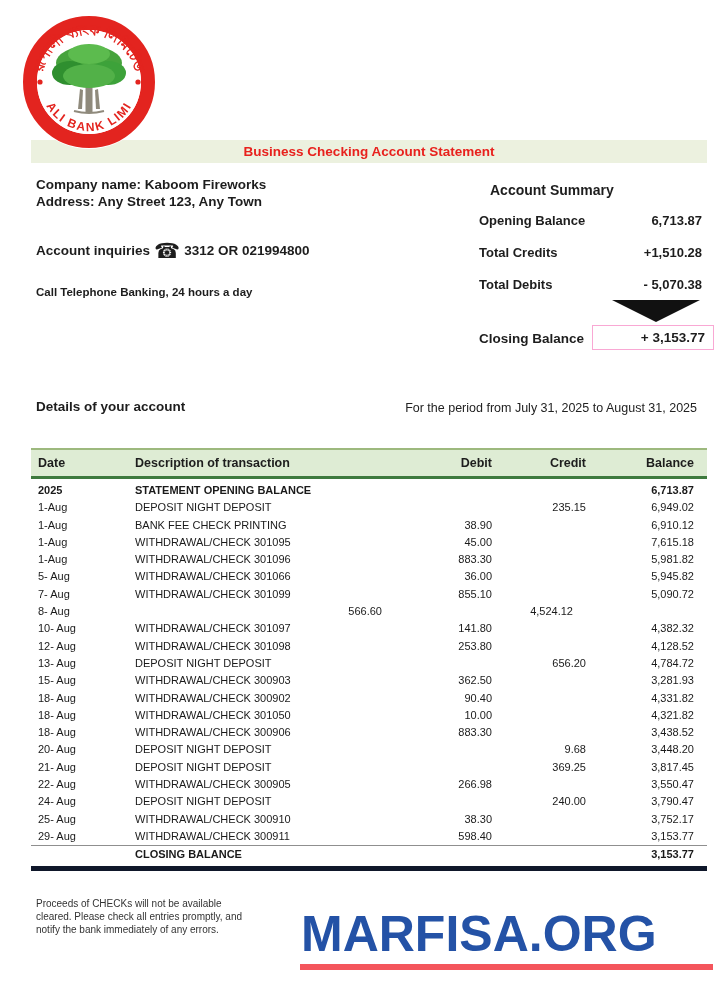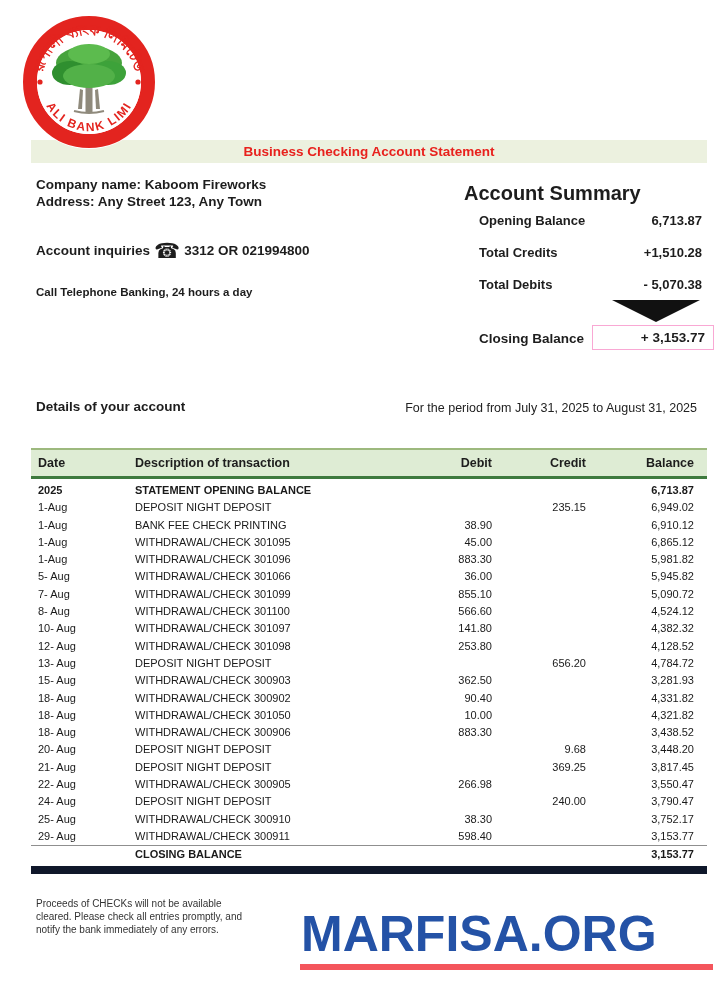--- a/index.html
+++ b/index.html
@@ -18,21 +18,21 @@
   }
   .title-bar span { font-weight:bold; color:#e8211d; font-size:13.5px; line-height:23px; }
 
   
   .company-block { position:absolute; left:36px; top:177px; font-size:13.5px; font-weight:bold; line-height:16.5px; }
   .inquiries { position:absolute; left:36px; top:239px; font-size:13.5px; font-weight:bold; }
   .phone-glyph { font-size:21px; vertical-align:-3px; padding:0 4px; font-weight:normal; }
   .banking-note { position:absolute; left:36px; top:286px; font-size:11.5px; font-weight:bold; }
 
   
-  .summary-heading { position:absolute; left:464px; top:182px; font-size:20px; font-weight:bold; }
+  .summary-heading { position:absolute; left:490px; top:182px; font-size:14px; font-weight:bold; }
   .summary-rows { position:absolute; left:479px; top:213px; width:223px; }
   .srow { display:flex; justify-content:space-between; font-size:13px; font-weight:bold; height:19px; margin-bottom:13px; }
   .arrow-down {
     position:absolute; left:612px; top:300px; width:0; height:0;
     border-left:44px solid transparent; border-right:44px solid transparent;
     border-top:22px solid #111111;
   }
   .closing-label { position:absolute; left:479px; top:331px; font-size:13.5px; font-weight:bold; }
   .closing-box {
     position:absolute; left:592px; top:325px; width:120px; height:23px;
@@ -48,21 +48,21 @@
   .txn-table { position:absolute; left:31px; top:448px; width:676px; }
   .thead {
     display:grid; grid-template-columns:104px 1fr 110px 94px 121px;
     background:#deecd4; height:26px; align-items:center;
     border-top:2px solid #9db97e; border-bottom:3px solid #3e7a3e;
     font-size:12.5px; font-weight:bold;
   }
   .col-date { padding-left:7px; }
   .num { text-align:right; }
   .col-balance { padding-right:13px; }
-  .tbody { border-bottom:8px solid #0f172a; padding:3px 0 2px 0; }
+  .tbody { border-bottom:5px solid #0f172a; padding:3px 0 2px 0; }
   .trow {
     display:grid; grid-template-columns:104px 1fr 110px 94px 121px;
     font-size:11px; line-height:17.3px; height:17.3px; color:#1a1a1a;
   }
   .trow.bold .col-date, .trow.bold .col-desc, .trow.bold .col-balance { font-weight:bold; }
   .trow.closing { border-top:1px solid #8f8f8f; }
 
   
   .footer-note { position:absolute; left:36px; top:897px; font-size:10px; line-height:13px; color:#333; }
   .brand {
@@ -180,21 +180,21 @@
           <div class="num col-debit">38.90</div>
           <div class="num col-credit"></div>
           <div class="num col-balance">6,910.12</div>
         </div>
 
         <div class="trow">
           <div class="col-date">1-Aug</div>
           <div class="col-desc">WITHDRAWAL/CHECK 301095</div>
           <div class="num col-debit">45.00</div>
           <div class="num col-credit"></div>
-          <div class="num col-balance">6,865.12</div>
+          <div class="num col-balance">7,615.18</div>
         </div>
 
         <div class="trow">
           <div class="col-date">1-Aug</div>
           <div class="col-desc">WITHDRAWAL/CHECK 301096</div>
           <div class="num col-debit">883.30</div>
           <div class="num col-credit"></div>
           <div class="num col-balance">5,981.82</div>
         </div>
 
@@ -209,21 +209,20 @@
         <div class="trow">
           <div class="col-date">7- Aug</div>
           <div class="col-desc">WITHDRAWAL/CHECK 301099</div>
           <div class="num col-debit">855.10</div>
           <div class="num col-credit"></div>
           <div class="num col-balance">5,090.72</div>
         </div>
 
         <div class="trow">
           <div class="col-date">8- Aug</div>
-          <div class="col-desc">WITHDRAWAL/CHECK 301100</div>
           <div class="num col-debit">566.60</div>
           <div class="num col-credit"></div>
           <div class="num col-balance">4,524.12</div>
         </div>
 
         <div class="trow">
           <div class="col-date">10- Aug</div>
           <div class="col-desc">WITHDRAWAL/CHECK 301097</div>
           <div class="num col-debit">141.80</div>
           <div class="num col-credit"></div>

